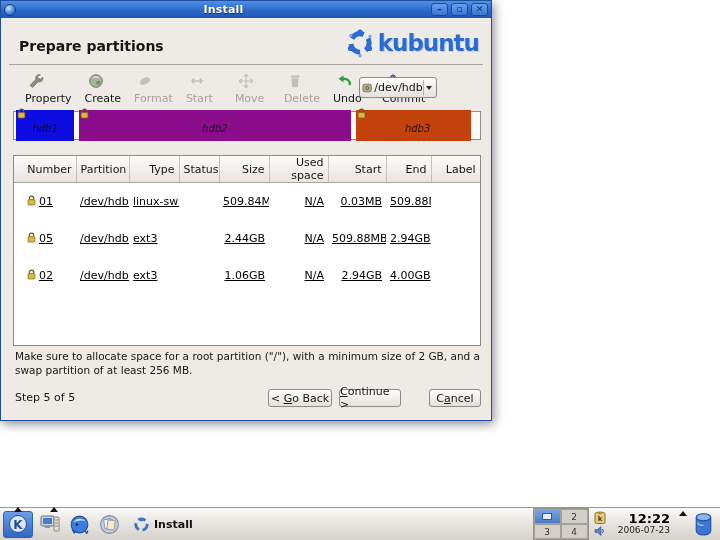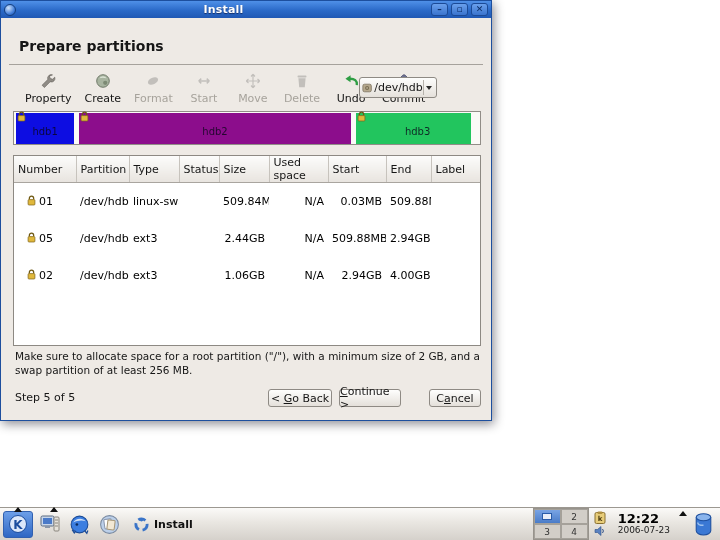--- a/index.html
+++ b/index.html
@@ -25,45 +25,45 @@
     background:linear-gradient(#6aa0ec,#3a74ce); color:#0b2d66; font-size:9px; line-height:11px;
     text-align:center; font-weight:bold; }
   
   .heading { position:absolute; left:18px; top:37px; font-size:14px; font-weight:bold; color:#161616; }
   .logo { position:absolute; right:12px; top:27px; display:flex; align-items:center; gap:3px; }
   .logo-text { font-size:23px; font-weight:bold; color:#2b6cd0; letter-spacing:-1px;
     text-shadow:1px 1px 0 rgba(180,200,235,.8); }
   .hsep { position:absolute; left:8px; right:8px; top:63px; border-top:1px solid #a6a29c; }
   
   .toolbar { position:absolute; left:22px; top:69px; display:flex; align-items:flex-start; gap:9px; }
-  .tool { display:flex; flex-direction:column; align-items:center; min-width:40px; padding:1px 2px; }
+  .tool { display:flex; flex-direction:column; align-items:flex-start; min-width:40px; padding:1px 2px; }
   .tool .ticon { width:22px; height:20px; display:flex; align-items:center; justify-content:center; }
   .tool .tlabel { font-size:11px; color:#161616; margin-top:1px; }
   .tool.disabled .tlabel { color:#a7a39c; }
   .tool.disabled .ticon { opacity:.5; filter:grayscale(60%); }
   .combo { position:absolute; left:358px; top:76px; height:21px; width:78px; display:flex; align-items:center;
     background:linear-gradient(#fdfdfc,#e5e1db); border:1px solid #8e8a84; border-radius:3px; padding:0 2px; }
   .combo .cval { font-size:11px; color:#161616; flex:1; text-align:left; padding-left:2px; }
   .combo .carrow { width:13px; height:15px; border-left:1px solid #b5b1aa; display:flex; align-items:center; justify-content:center; }
   .combo .carrow i { width:0; height:0; border-left:3.5px solid transparent; border-right:3.5px solid transparent; border-top:4px solid #2a2a2a; }
   
-  .pmap { position:absolute; left:12px; top:110px; width:468px; height:34px; background:#fbfaf7;
-    border:1px solid #918d87; display:flex; align-items:center; padding:2px; gap:5px; }
+  .pmap { position:absolute; left:12px; top:110px; width:468px; height:29px; background:#fbfaf7;
+    border:1px solid #918d87; display:flex; align-items:center; padding:2px; gap:5px;font-style:italic; }
   .pseg { position:relative; height:31px; display:flex; align-items:center; justify-content:center; }
   .pseg .plabel { font-size:10px; color:rgba(10,5,25,.8); margin-top:6px; }
   .pseg .padlock { position:absolute; left:1px; top:-2px; }
   
   svg.padlock { width:9px; height:11px; }
   
   .tablebox { position:absolute; left:12px; top:154px; width:468px; height:191px; background:#fff;
     border:1px solid #8d8983; overflow:hidden; }
   table { border-collapse:collapse; table-layout:fixed; width:466px; font-size:11px; }
-  th { height:16px; font-weight:normal; text-align:left; padding:0 4px; color:#161616;
+  th { height:16px; font-weight:normal; text-align:right; padding:0 4px; color:#161616;
     background:linear-gradient(#fcfcfb,#e8e4df); border-right:1px solid #c7c3bd; border-bottom:1px solid #a9a59f; }
-  td { height:17px; padding:12px 4px; color:#000; white-space:nowrap; overflow:hidden; }
+  td { height:17px; padding:12px 4px; color:#000; white-space:nowrap; overflow:hidden;text-decoration:underline; }
   td.num { text-align:right; }
   td.numcell { padding-left:13px; }
   td.numcell .padlock { margin-right:3px; vertical-align:-1px; }
   
   .note { position:absolute; left:14px; top:349px; width:470px; font-size:10.5px; color:#161616; line-height:1.32; }
   .steptext { position:absolute; left:14px; top:390px; font-size:11px; color:#161616; }
   .btn { position:absolute; top:388px; height:18px; font-size:11px; color:#161616;
     background:linear-gradient(#fefefd,#e4e0da); border:1px solid #8e8a84; border-radius:3px;
     display:flex; align-items:center; justify-content:center; }
   .btn u { text-underline-offset:1px; }
@@ -80,21 +80,21 @@
   .task { display:flex; align-items:center; gap:5px; padding:0 8px; height:27px; }
   .task .tktext { font-size:11px; font-weight:bold; color:#111; }
   .spacer { flex:1; }
   .pager { display:grid; grid-template-columns:27px 27px; grid-template-rows:15px 15px; border:1px solid #97938c; }
   .pcell { background:#d2cec8; border:1px solid #a5a19a; display:flex; align-items:center; justify-content:center;
     font-size:9px; color:#333; }
   .pcell.active { background:linear-gradient(#79a4e4,#4a7cc8); }
   .pcell.active .miniwin { width:10px; height:7px; background:#e8eef8; border:1px solid #2a5ca8; }
   .tray { display:flex; flex-direction:column; justify-content:center; gap:1px; padding:0 2px; }
   .trayicon { width:13px; height:13px; display:flex; align-items:center; justify-content:center; }
-  .clock { text-align:left; line-height:1.05; padding:0 6px; }
+  .clock { text-align:right; line-height:1.05; padding:0 6px; }
   .clock .time { font-size:13px; font-weight:bold; color:#000; }
   .clock .date { font-size:9px; color:#222; }
   .hidearrow { width:0; height:0; border-left:4px solid transparent; border-right:4px solid transparent;
     border-bottom:5px solid #111; align-self:flex-start; margin-top:3px; }
   .popup-arrow { position:absolute; width:0; height:0; border-left:4px solid transparent;
     border-right:4px solid transparent; border-bottom:5px solid #111; top:-1px; }
 </style>
 </head>
 <body>
 
@@ -102,20 +102,32 @@
   <div class="titlebar">
     <span class="tb-icon"></span>
     <span class="title">Install</span>
     <span class="tb-btn">–</span>
     <span class="tb-btn">▫</span>
     <span class="tb-btn">✕</span>
   </div>
 
   <div class="heading">Prepare partitions</div>
 
+  <div class="logo">
+    <svg width="30" height="30" viewBox="0 0 36 36">
+      <circle cx="18" cy="18" r="11" fill="none" stroke="#2b6cd0" stroke-width="6" stroke-dasharray="16 7" stroke-dashoffset="6"></circle>
+      <circle cx="18" cy="5" r="3.2" fill="#2b6cd0"></circle>
+      <circle cx="29.3" cy="24.5" r="3.2" fill="#2b6cd0"></circle>
+      <circle cx="6.7" cy="24.5" r="3.2" fill="#2b6cd0"></circle>
+      <circle cx="7" cy="9" r="2" fill="#7aa6e4"></circle>
+      <circle cx="30" cy="10" r="2" fill="#7aa6e4"></circle>
+      <circle cx="18" cy="33" r="2" fill="#7aa6e4"></circle>
+    </svg>
+    <span class="logo-text">kubuntu</span>
+  </div>
 
   <div class="hsep"></div>
 
   <div class="toolbar">
     <div class="tool">
       <span class="ticon">
         <svg width="18" height="18" viewBox="0 0 20 20">
             <path d="M15 3.2a4 4 0 0 0-5.2 5.1L3.4 14.7l2.6 2.6 6.4-6.4a4 4 0 0 0 5.1-5.2l-2.3 2.3-2.7-.9-.9-2.7z" fill="#8f8b85" stroke="#5a5650" stroke-width=".6"></path>
           </svg>
       </span>
@@ -206,21 +218,21 @@
         </svg>
       <span class="plabel">hdb1</span>
     </div>
     <div class="pseg" style="width: 58.8%; background: rgb(140, 13, 140);">
       <svg class="padlock" viewBox="0 0 10 12">
           <path d="M2.6 5V3.6a2.4 2.4 0 0 1 4.8 0V5" fill="none" stroke="#6e5812" stroke-width="1.4"></path>
           <rect x="1.2" y="5" width="7.6" height="6" rx="1" fill="#e0b83c" stroke="#80651a" stroke-width=".8"></rect>
         </svg>
       <span class="plabel">hdb2</span>
     </div>
-    <div class="pseg" style="width: 25%; background: #22c55e; padding-left: 8px;">
+    <div class="pseg" style="width: 25%; background: #c2410c; padding-left: 8px;">
       <svg class="padlock" viewBox="0 0 10 12">
           <path d="M2.6 5V3.6a2.4 2.4 0 0 1 4.8 0V5" fill="none" stroke="#6e5812" stroke-width="1.4"></path>
           <rect x="1.2" y="5" width="7.6" height="6" rx="1" fill="#e0b83c" stroke="#80651a" stroke-width=".8"></rect>
         </svg>
       <span class="plabel">hdb3</span>
     </div>
   </div>
 
   <div class="tablebox">
     <table>

